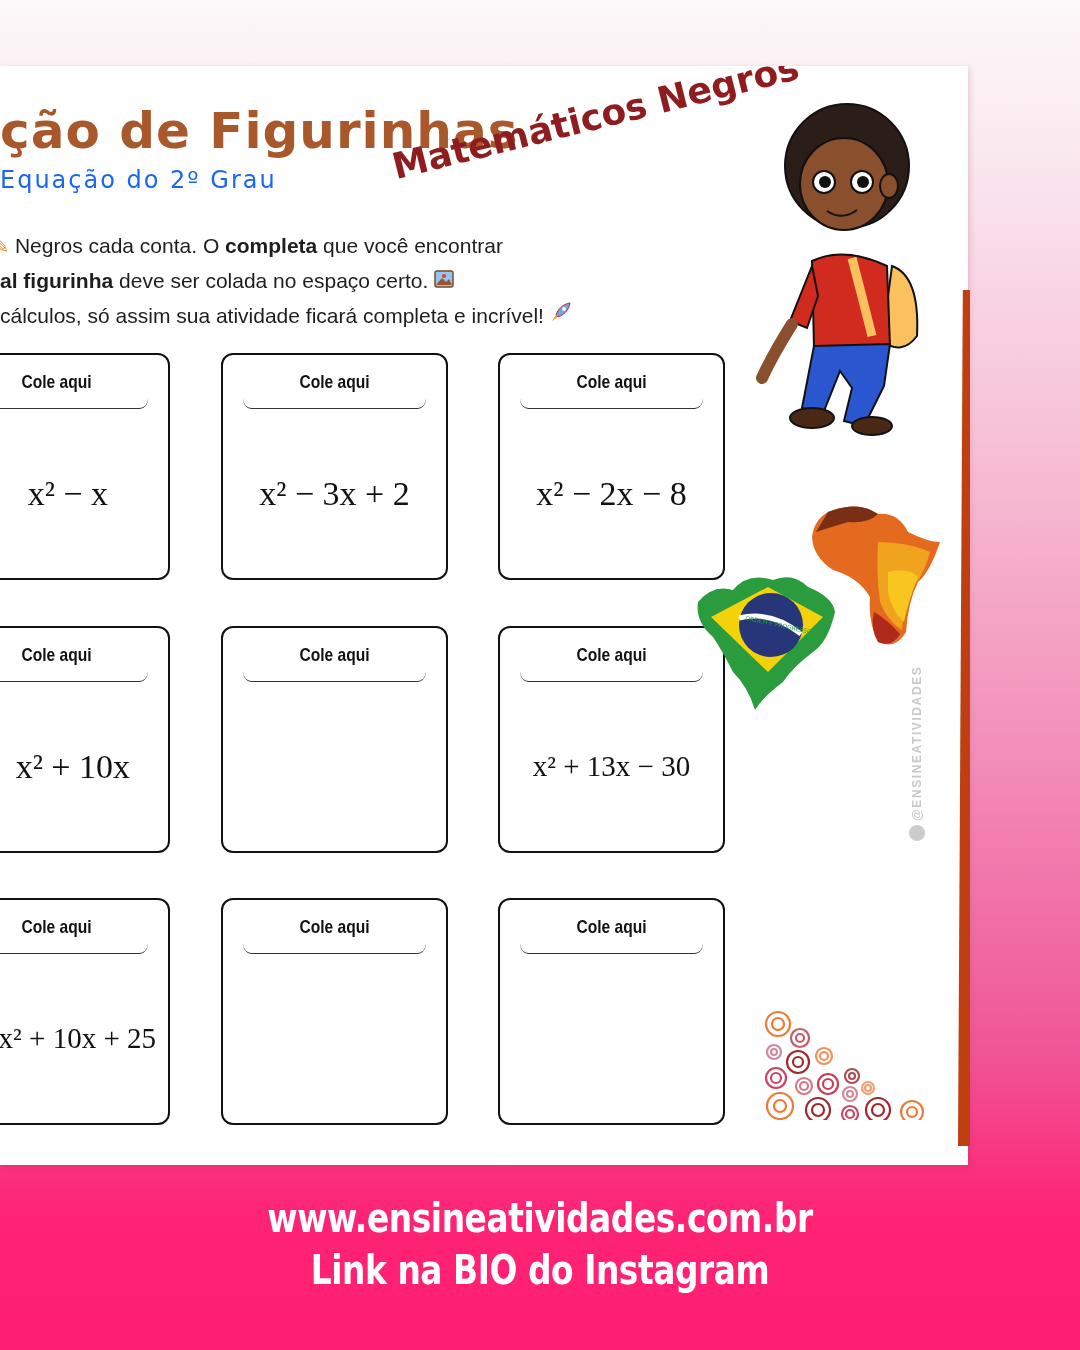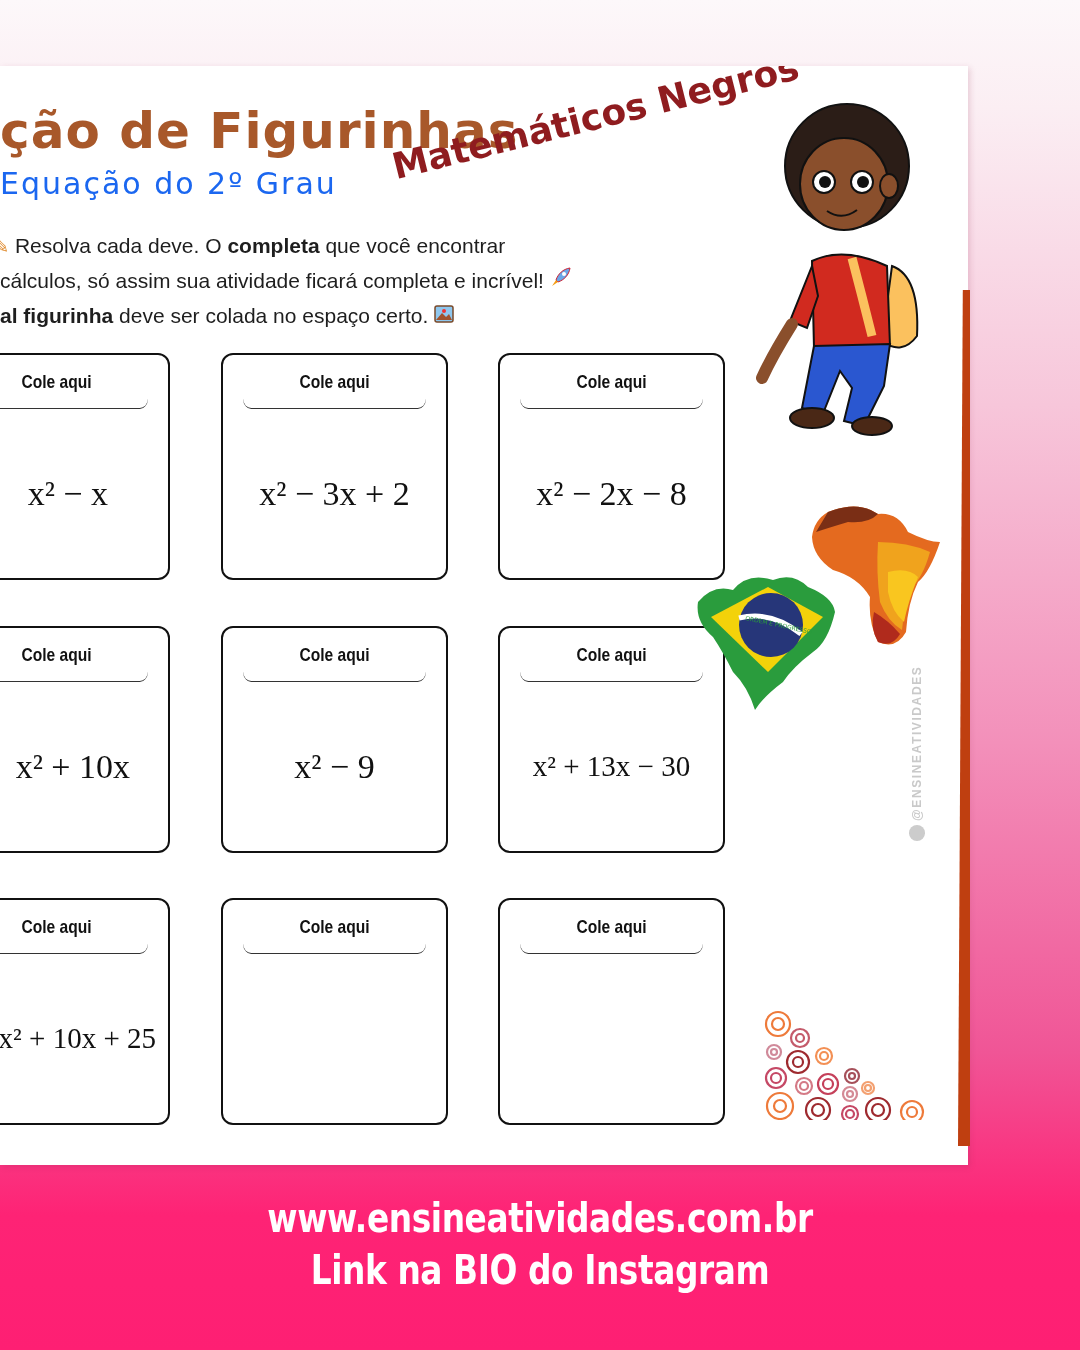--- a/index.html
+++ b/index.html
@@ -32,21 +32,21 @@
     font-weight: bold;
     font-size: 50px;
     color: #a8582a;
     letter-spacing: 1px;
     white-space: nowrap;
   }
   .subtitle {
     position: absolute;
     left: 0; top: 100px;
     font-family: "DejaVu Sans", sans-serif;
-    font-size: 30px;
+    font-size: 24px;
     color: #1b67f0;
     letter-spacing: 2px;
     white-space: nowrap;
   }
   .brand-arc {
     position: absolute;
     left: 398px; top: 92px;
     font-family: "DejaVu Sans", sans-serif;
     font-weight: bold;
     font-size: 36px;
@@ -134,42 +134,42 @@
 <body>
 
 <div class="page">
   <div class="title">ção de Figurinhas</div>
   <div class="subtitle">Equação do 2º Grau</div>
   <div class="brand-arc">Matemáticos Negros</div>
 
   <div class="instructions">
     <div>
       <span class="emoji" style="color:#e08a2c;margin-left:-6px;">✎</span>
-      <span>Resolva cada deve.  O </span><b>completa</b><span> que você encontrar</span>
+      <span>Negros cada conta.  O </span><b>completa</b><span> que você encontrar</span>
+    </div>
+    <div>
+      <b>al figurinha</b><span> deve ser colada no espaço certo.</span>
+      <span class="emoji">
+        <svg width="20" height="18" viewBox="0 0 20 18">
+            <rect x="1" y="1" width="18" height="16" rx="2" fill="#8fc7ee" stroke="#7a4a2a" stroke-width="1.5"></rect>
+            <path d="M2 15 L8 8 L12 12 L15 9 L18 15 Z" fill="#a0522d"></path>
+            <circle cx="10" cy="6" r="2" fill="#e33"></circle>
+          </svg>
+      </span>
     </div>
     <div>
       <span>cálculos, só assim sua atividade ficará completa e incrível!</span>
       <span class="emoji">
         <svg width="22" height="22" viewBox="0 0 22 22">
             <path d="M20 2 C13 3 8 8 6 14 L8 16 C14 14 19 9 20 2 Z" fill="#6aa6e8" stroke="#c23" stroke-width="1"></path>
             <path d="M6 14 L2 20 L8 16 Z" fill="#f39c12"></path>
             <circle cx="14" cy="8" r="2" fill="#fff"></circle>
           </svg>
       </span>
     </div>
-    <div>
-      <b>al figurinha</b><span> deve ser colada no espaço certo.</span>
-      <span class="emoji">
-        <svg width="20" height="18" viewBox="0 0 20 18">
-            <rect x="1" y="1" width="18" height="16" rx="2" fill="#8fc7ee" stroke="#7a4a2a" stroke-width="1.5"></rect>
-            <path d="M2 15 L8 8 L12 12 L15 9 L18 15 Z" fill="#a0522d"></path>
-            <circle cx="10" cy="6" r="2" fill="#e33"></circle>
-          </svg>
-      </span>
-    </div>
   </div>
 
   <div class="card" style="left:-57px;top:287px;">
     <div class="card-head">Cole aqui</div>
     <div class="card-body" style="justify-content:flex-end;padding-right:60px;">x² − x</div>
   </div>
   <div class="card" style="left:221px;top:287px;">
     <div class="card-head">Cole aqui</div>
     <div class="card-body">x² − 3x + 2</div>
   </div>
@@ -177,21 +177,20 @@
     <div class="card-head">Cole aqui</div>
     <div class="card-body">x² − 2x − 8</div>
   </div>
 
   <div class="card" style="left:-57px;top:560px;">
     <div class="card-head">Cole aqui</div>
     <div class="card-body" style="justify-content:flex-end;padding-right:38px;">x² + 10x</div>
   </div>
   <div class="card" style="left:221px;top:560px;">
     <div class="card-head">Cole aqui</div>
-    <div class="card-body">x² − 9</div>
   </div>
   <div class="card" style="left:498px;top:560px;">
     <div class="card-head">Cole aqui</div>
     <div class="card-body small">x² + 13x − 30</div>
   </div>
 
   <div class="card" style="left:-57px;top:832px;">
     <div class="card-head">Cole aqui</div>
     <div class="card-body small" style="justify-content:flex-end;padding-right:12px;">x² + 10x + 25</div>
   </div>

